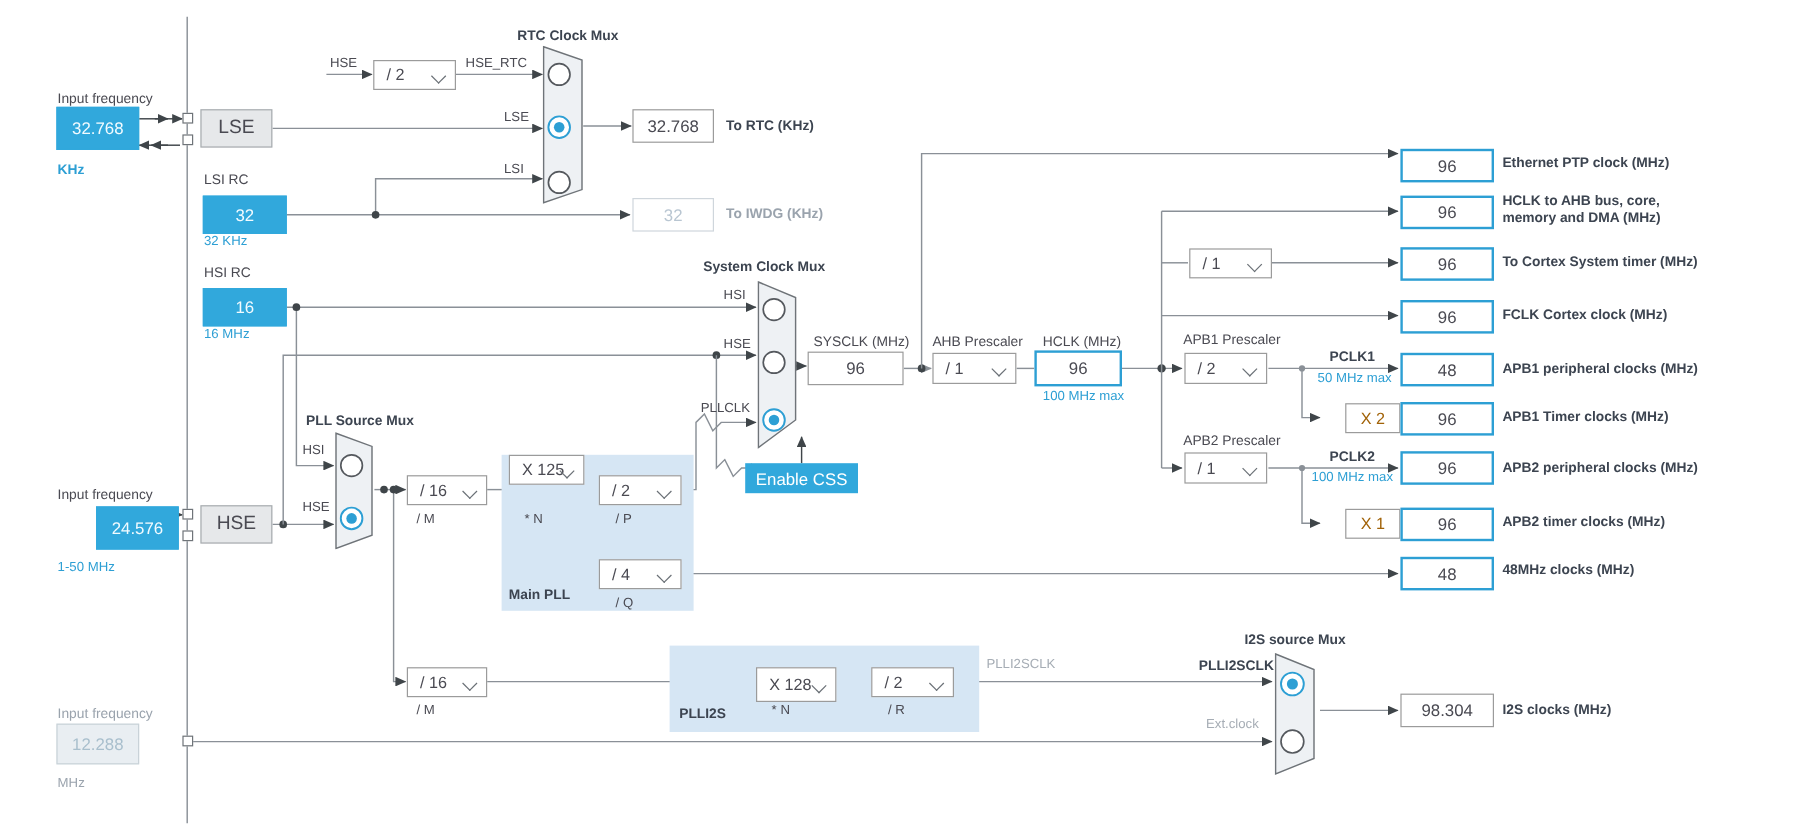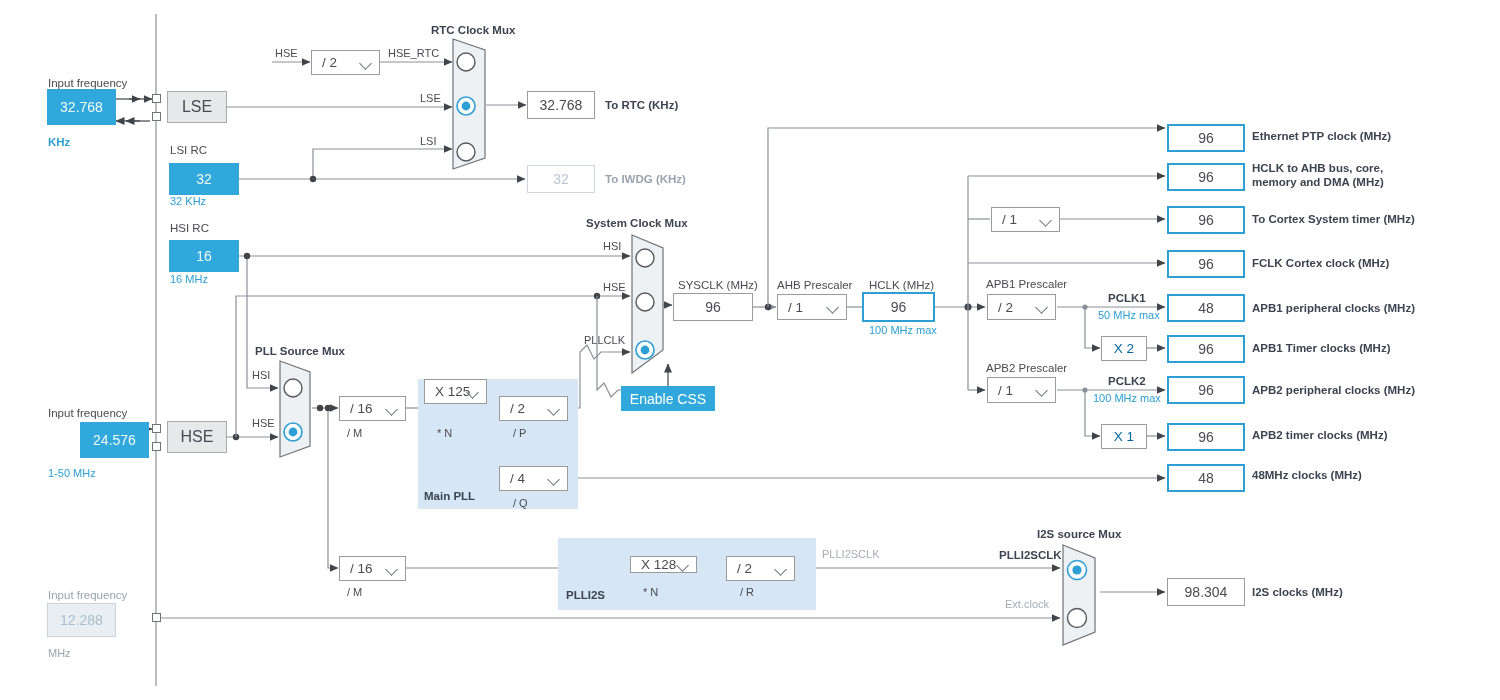--- a/index.html
+++ b/index.html
@@ -107,21 +107,22 @@
   }
   
   .mul {
     position: absolute;
     display: flex;
     align-items: center;
     justify-content: center;
     background: #ffffff;
     border: 1px solid #9b9b9b;
     font-size: 13.5px;
-    color: #0369a1;
+    color: #a16207;
+    margin-left: 20px;
   }
 
   
   .pllregion {
     position: absolute;
     background: #d6e6f4;
   }
 
   
   .cssbtn {
@@ -426,21 +427,21 @@
 
   <div class="pllregion" style="left:558px; top:538px; width:258px; height:72px;"></div>
   <div class="lbl bold" style="left:566px; top:588px;">PLLI2S</div>
 
   <div class="sel" style="left:339px; top:556px; width:67px; height:25px;">
     <span>/ 16</span>
     <span class="chev"></span>
   </div>
   <div class="lbl small" style="left:347px; top:586px;">/ M</div>
 
-  <div class="sel" style="left:630px; top:556px; width:67px; height:17px;">
+  <div class="sel" style="left:630px; top:556px; width:67px; height:29px;">
     <span>X 128</span>
     <span class="chev"></span>
   </div>
   <div class="lbl small" style="left:643px; top:586px;">* N</div>
 
   <div class="sel" style="left:726px; top:556px; width:69px; height:25px;">
     <span>/ 2</span>
     <span class="chev"></span>
   </div>
   <div class="lbl small" style="left:740px; top:586px;">/ R</div>

